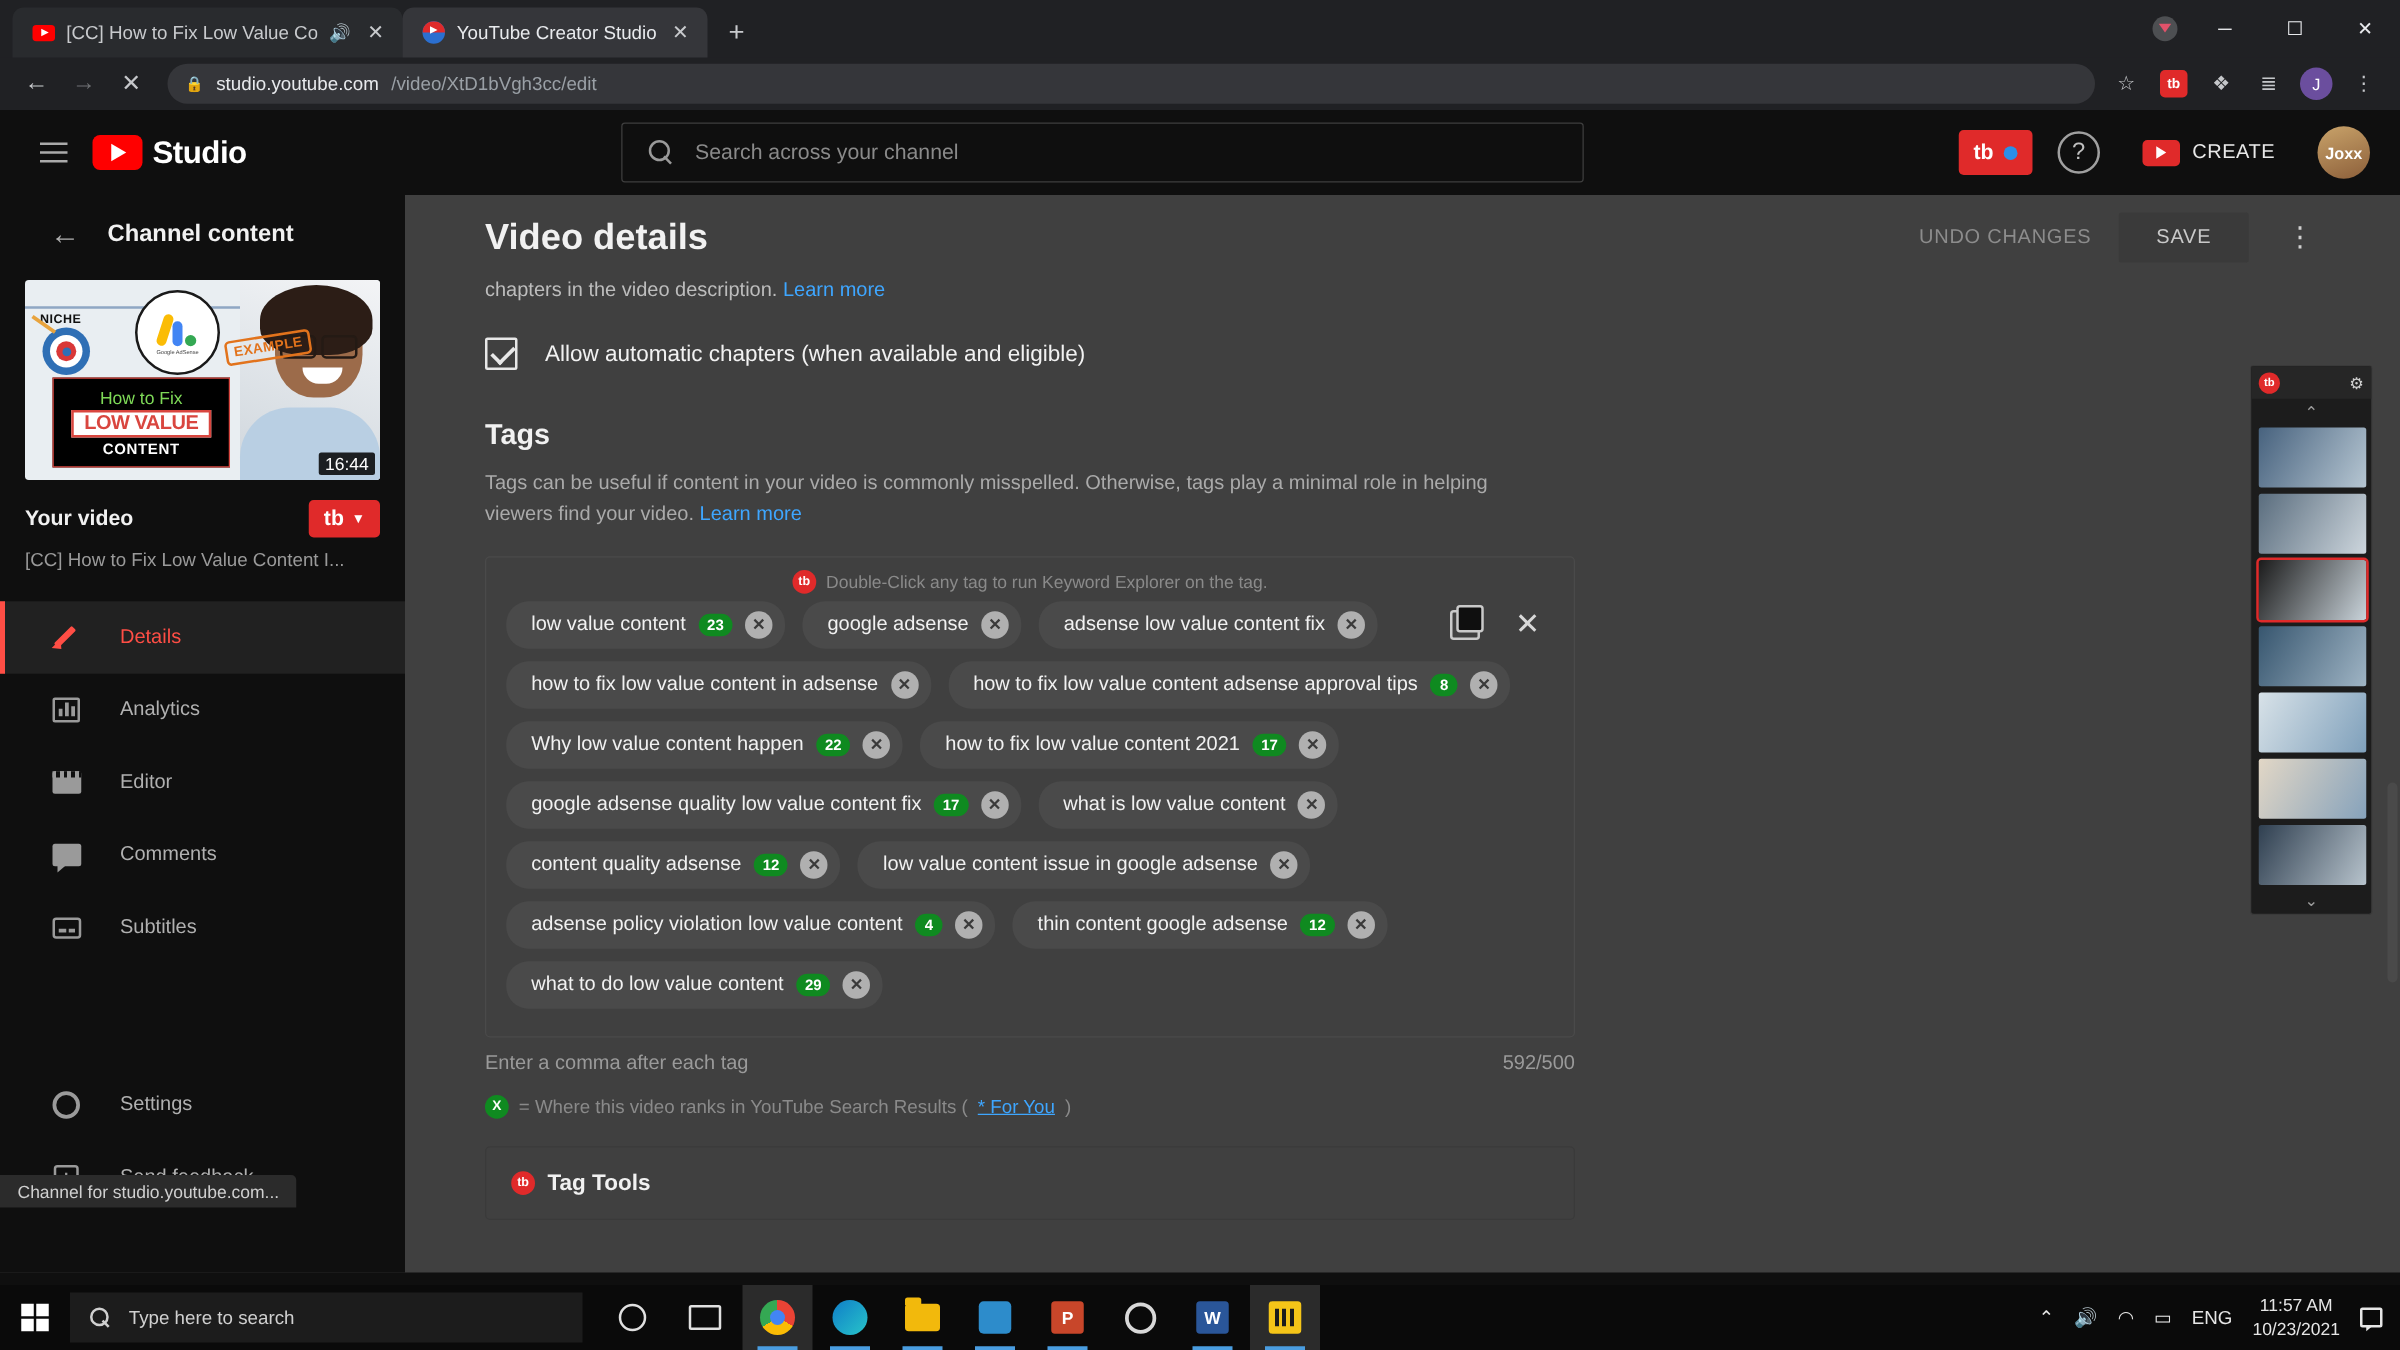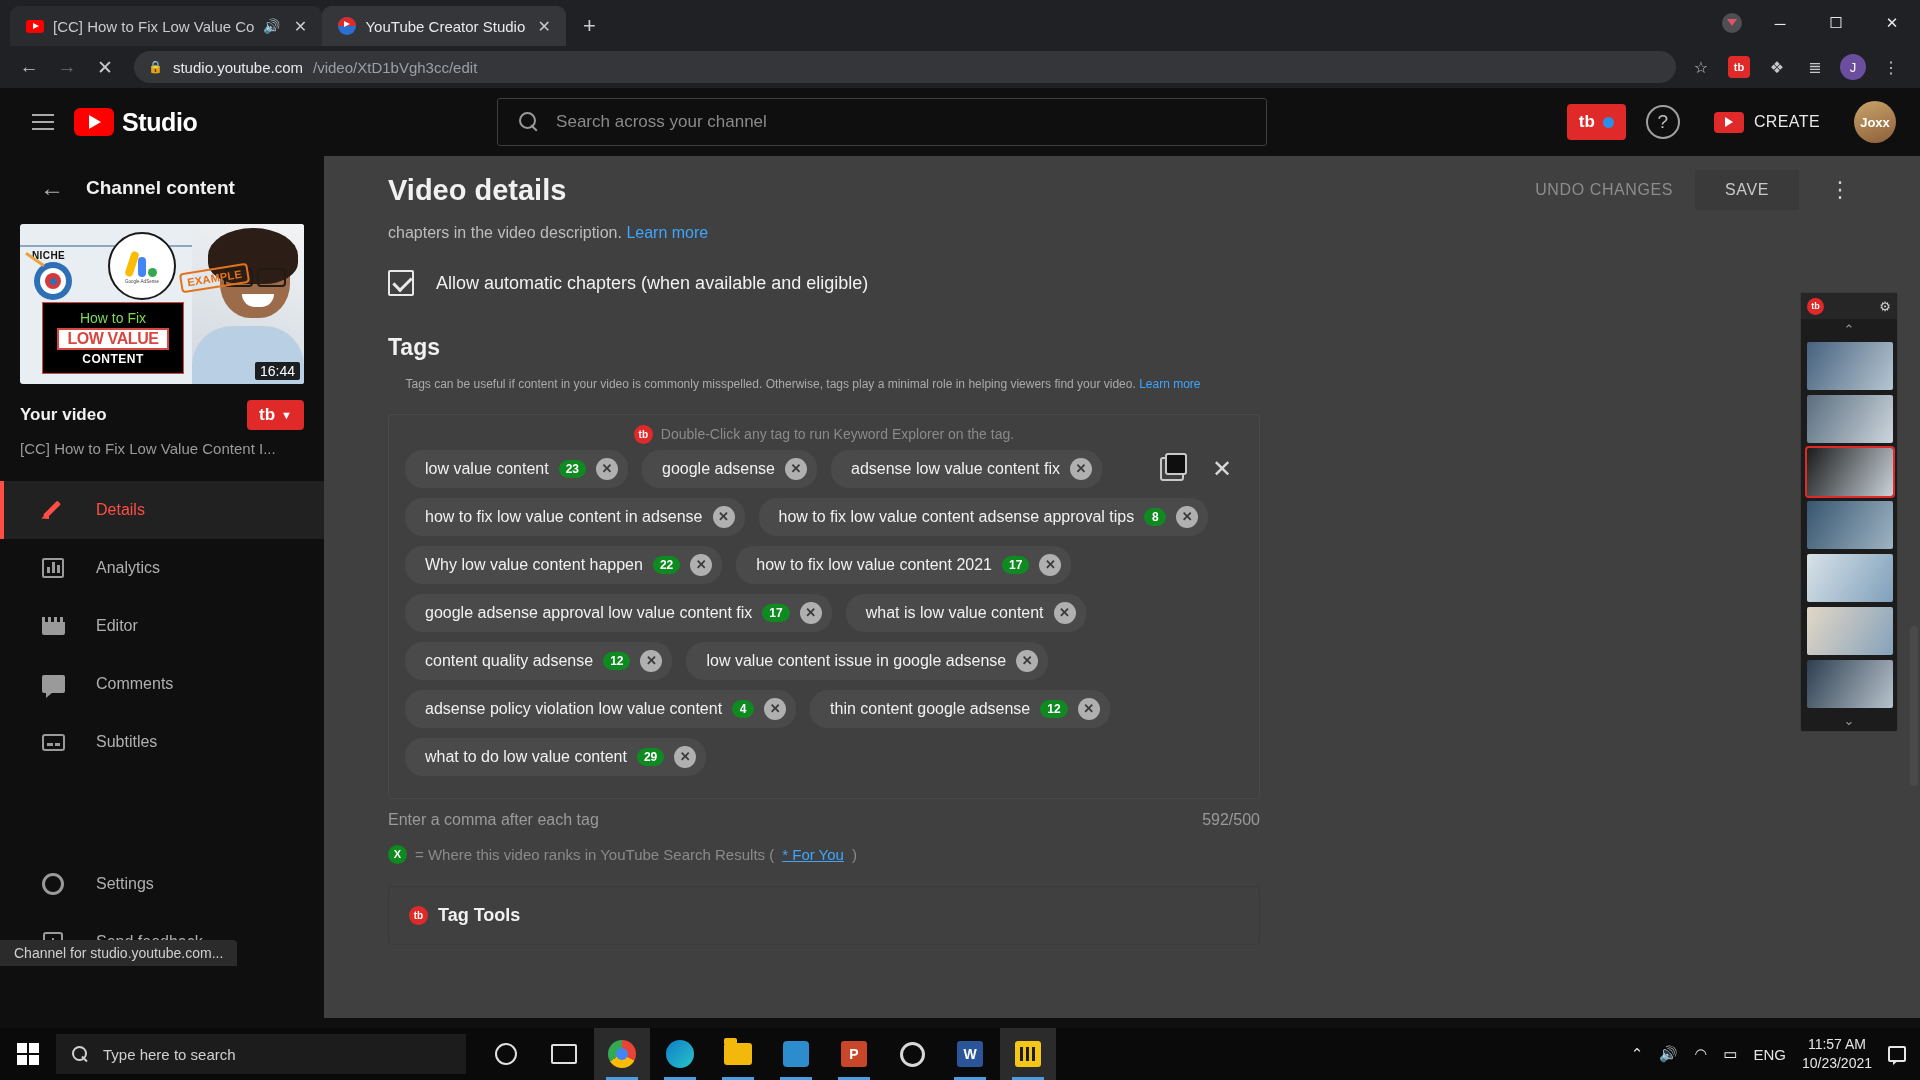--- a/index.html
+++ b/index.html
@@ -154,21 +154,21 @@
   .kebab { color: #d0d0d0; font-size: 22px; letter-spacing: 1px; padding: 0 8px; line-height: .6; }
 
   .scrollarea { padding: 0 0 0 64px; }
   .cut-line { color: #bdbdbd; font-size: 16px; padding-top: 4px; }
   .link { color: #3ea6ff; }
   .checkrow { display: flex; align-items: center; gap: 22px; margin-top: 28px; }
   .checkbox { width: 26px; height: 26px; border: 2px solid #e8e8e8; border-radius: 2px; position: relative; flex: none; }
   .checkbox::after { content: ""; position: absolute; left: 7px; top: 1px; width: 8px; height: 15px; border: solid #e8e8e8; border-width: 0 3px 3px 0; transform: rotate(45deg); }
   .checklabel { color: #f1f1f1; font-size: 18px; }
   .section-title { color: #f1f1f1; font-size: 23px; font-weight: bold; margin-top: 38px; }
-  .section-desc { color: #aaa; font-size: 12px; line-height: 1.55; margin-top: 14px; max-width: 830px; text-align: center; }
+  .section-desc { color: #aaa; font-size: 16px; line-height: 1.55; margin-top: 14px; max-width: 830px; }
 
   .tagbox { margin-top: 20px; width: 872px; border: 1px solid #4a4a4a; border-radius: 4px; padding: 10px 16px 22px; }
   .tagbox-hint { display: flex; align-items: center; justify-content: center; gap: 8px; color: #8a8a8a; font-size: 14px; padding-bottom: 6px; position: relative; }
   .tb-mini { width: 19px; height: 19px; border-radius: 50%; background: #e02a2a; color: #fff; font-size: 10px; font-weight: bold; display: flex; align-items: center; justify-content: center; }
   .tagrow { display: flex; flex-wrap: wrap; gap: 10px 14px; align-items: center; }
   .tag {
     display: inline-flex; align-items: center; gap: 10px;
     background: #4a4a4a; border-radius: 18px; padding: 8px 10px 8px 20px;
     color: #f1f1f1; font-size: 16px; white-space: nowrap;
   }
@@ -487,21 +487,21 @@
                 <span>Why low value content happen</span>
                 <span class="tag-count">22</span>
                 <span class="tag-x">✕</span>
               </div>
               <div class="tag">
                 <span>how to fix low value content 2021</span>
                 <span class="tag-count">17</span>
                 <span class="tag-x">✕</span>
               </div>
               <div class="tag">
-                <span>google adsense approval low value content fix</span>
+                <span>google adsense quality low value content fix</span>
                 <span class="tag-count">17</span>
                 <span class="tag-x">✕</span>
               </div>
               <div class="tag">
                 <span>what is low value content</span>
                 <span class="tag-x">✕</span>
               </div>
               <div class="tag">
                 <span>content quality adsense</span>
                 <span class="tag-count">12</span>

